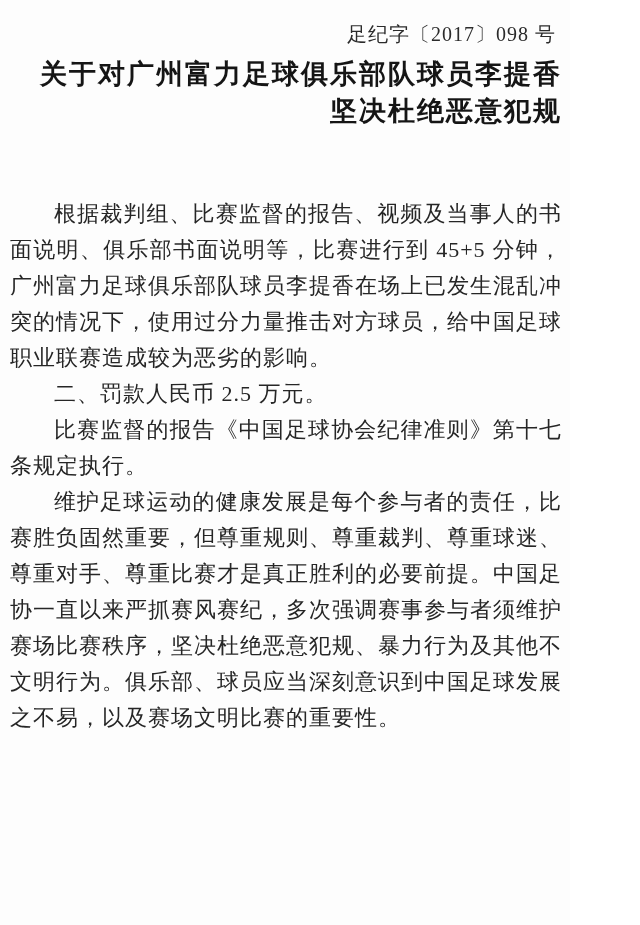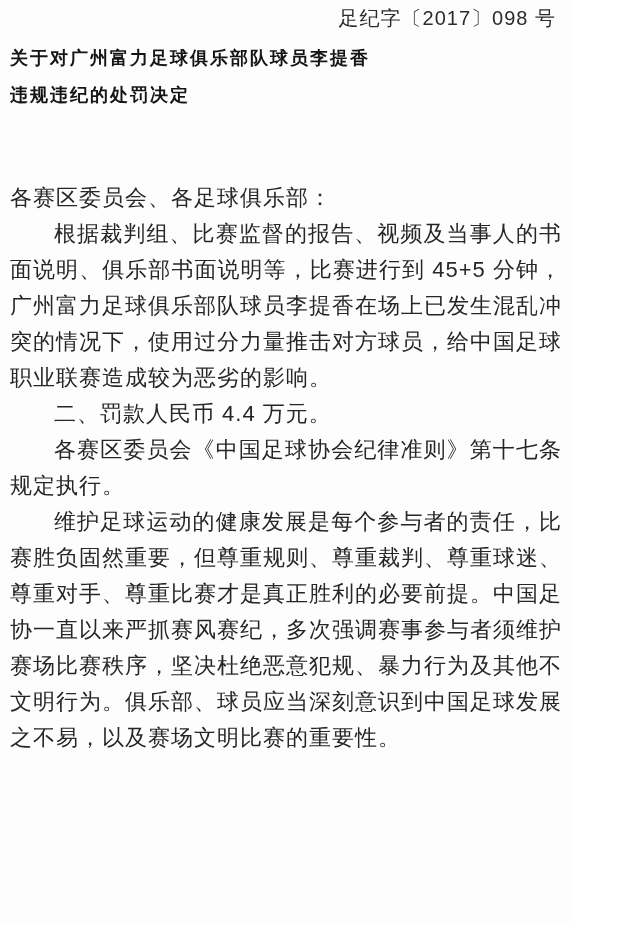--- a/index.html
+++ b/index.html
@@ -8,35 +8,35 @@
     background: #ffffff;
   }
   .page {
     position: relative;
     width: 570px;
     height: 925px;
     overflow: hidden;
     box-sizing: border-box;
     background: #fdfdfd;
     color: #262626;
-    font-family: Liberation Sans, sans-serif;
-    padding: 4px 8px 0 10px;
+    font-family: Liberation Serif, serif;
+    padding: 20px 8px 0 10px;
   }
   .doc-number {
     text-align: right;
     font-size: 20px;
     line-height: 28px;
     letter-spacing: 1px;
     color: #2b2b2b;
     padding-right: 6px;
   }
   .title {
     margin: 8px 0 0 0;
-    text-align: left;
-    font-size: 18px;
+    text-align: right;
+    font-size: 27px;
     font-weight: 700;
     line-height: 37px;
     letter-spacing: 2px;
     color: #151515;
   }
   .title-line {
     display: block;
   }
   .body {
     margin-top: 66px;
@@ -55,25 +55,24 @@
 </style>
 </head>
 <body>
 
 <div class="page">
 
   <div class="doc-number">足纪字〔2017〕098 号</div>
 
   <h1 class="title">
     <span class="title-line">关于对广州富力足球俱乐部队球员李提香</span>
-    <span class="title-line">违规违纪的处罚决定</span>
+    <span class="title-line">坚决杜绝恶意犯规</span>
   </h1>
 
   <div class="body">
-    <p class="salutation">各赛区委员会、各足球俱乐部：</p>
     <p class="para">根据裁判组、比赛监督的报告、视频及当事人的书面说明、俱乐部书面说明等，比赛进行到 45+5 分钟，广州富力足球俱乐部队球员李提香在场上已发生混乱冲突的情况下，使用过分力量推击对方球员，给中国足球职业联赛造成较为恶劣的影响。</p>
-    <p class="para">二、罚款人民币 4.4 万元。</p>
-    <p class="para">各赛区委员会《中国足球协会纪律准则》第十七条规定执行。</p>
+    <p class="para">二、罚款人民币 2.5 万元。</p>
+    <p class="para">比赛监督的报告《中国足球协会纪律准则》第十七条规定执行。</p>
     <p class="para">维护足球运动的健康发展是每个参与者的责任，比赛胜负固然重要，但尊重规则、尊重裁判、尊重球迷、尊重对手、尊重比赛才是真正胜利的必要前提。中国足协一直以来严抓赛风赛纪，多次强调赛事参与者须维护赛场比赛秩序，坚决杜绝恶意犯规、暴力行为及其他不文明行为。俱乐部、球员应当深刻意识到中国足球发展之不易，以及赛场文明比赛的重要性。</p>
 
   </div>
 
 </div>
 
 </body></html>

